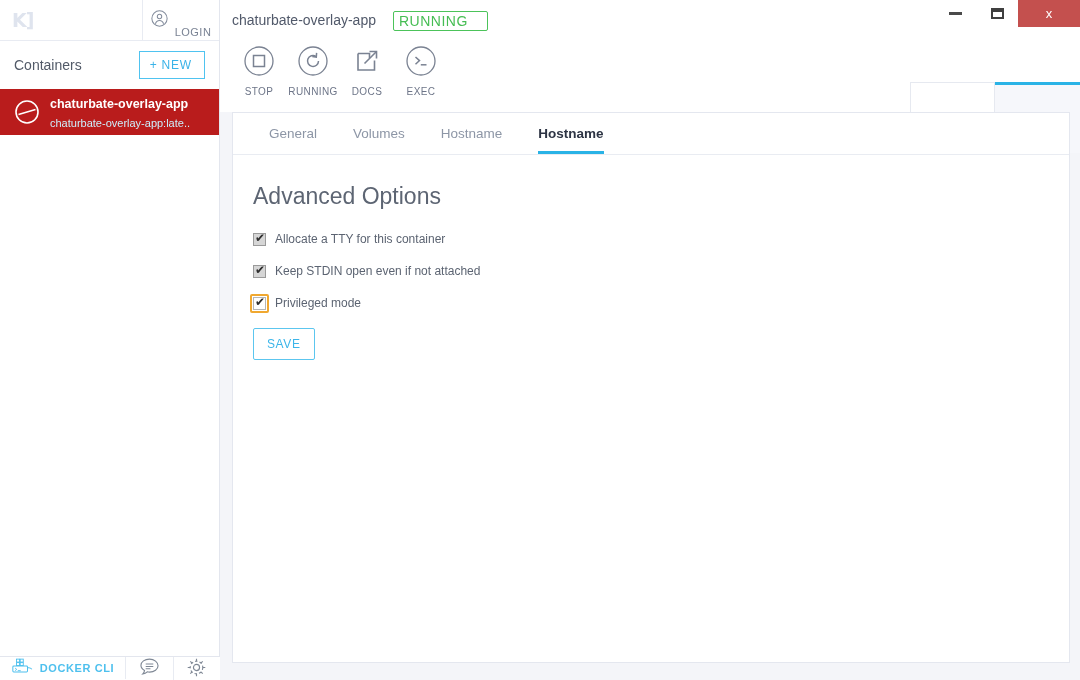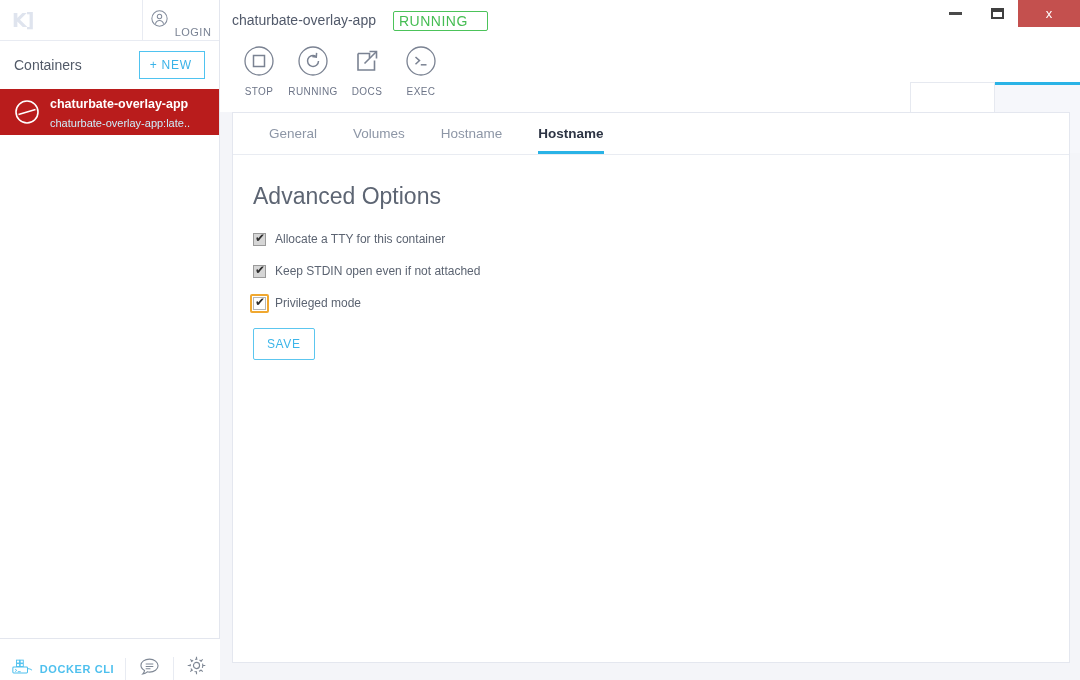--- a/index.html
+++ b/index.html
@@ -121,24 +121,24 @@
     font-size: 11px;
     color: #cdeefb;
     white-space: nowrap;
     margin-top: 2px;
   }
 
   .bottom-bar {
     position: absolute;
     left: 0; bottom: 0;
     width: 220px;
-    height: 42px;
+    height: 24px;
     border-top: 1px solid #e3e6ee;
     display: flex;
-    align-items: flex-end;
+    align-items: flex-start;
     box-sizing: border-box;
     background: #fff;
   }
   .cli-btn {
     width: 125px;
     display: flex;
     align-items: center;
     justify-content: center;
     gap: 7px;
     border-right: 1px solid #e8ebf2;

